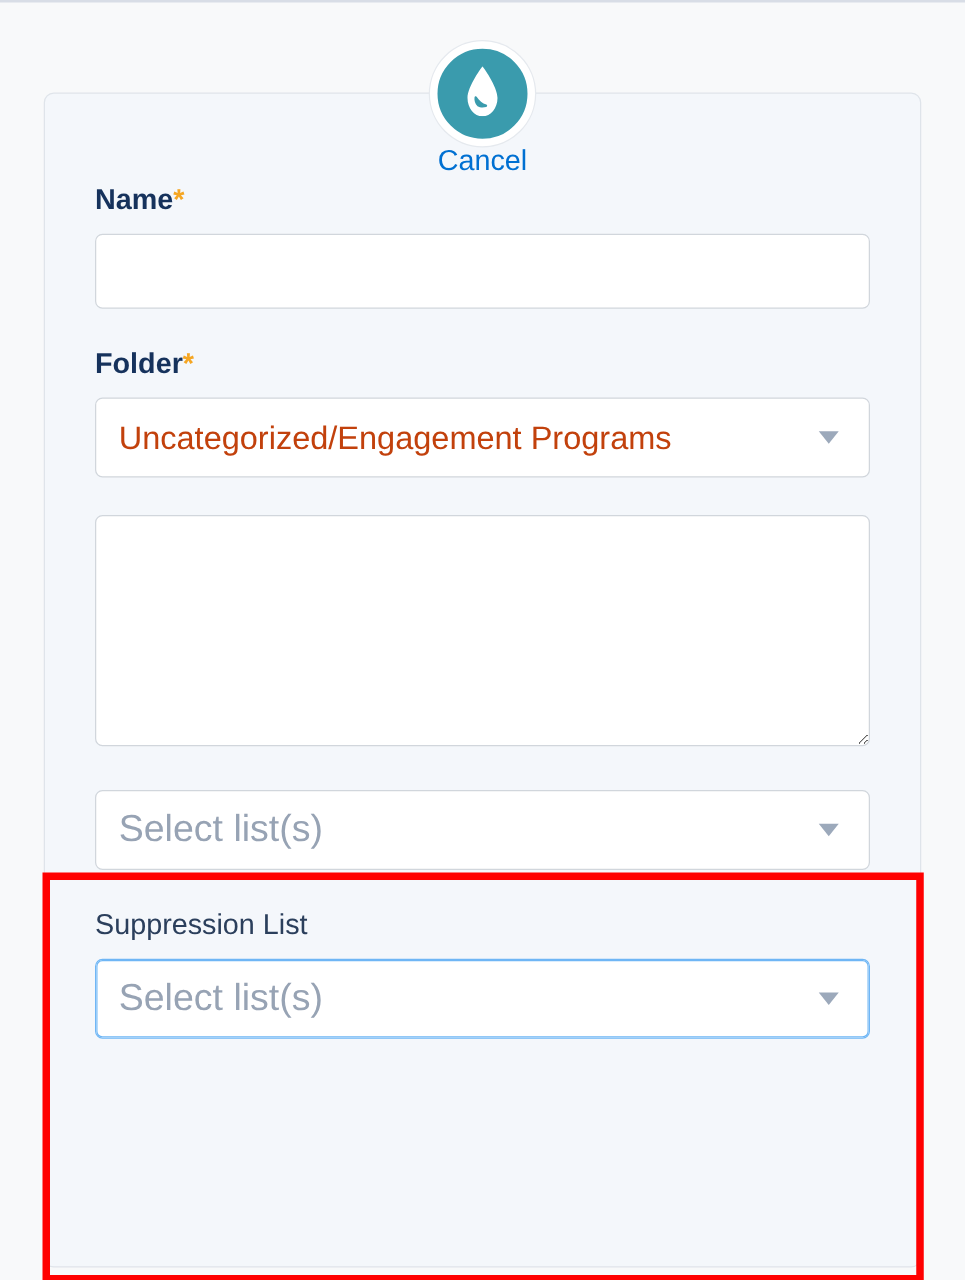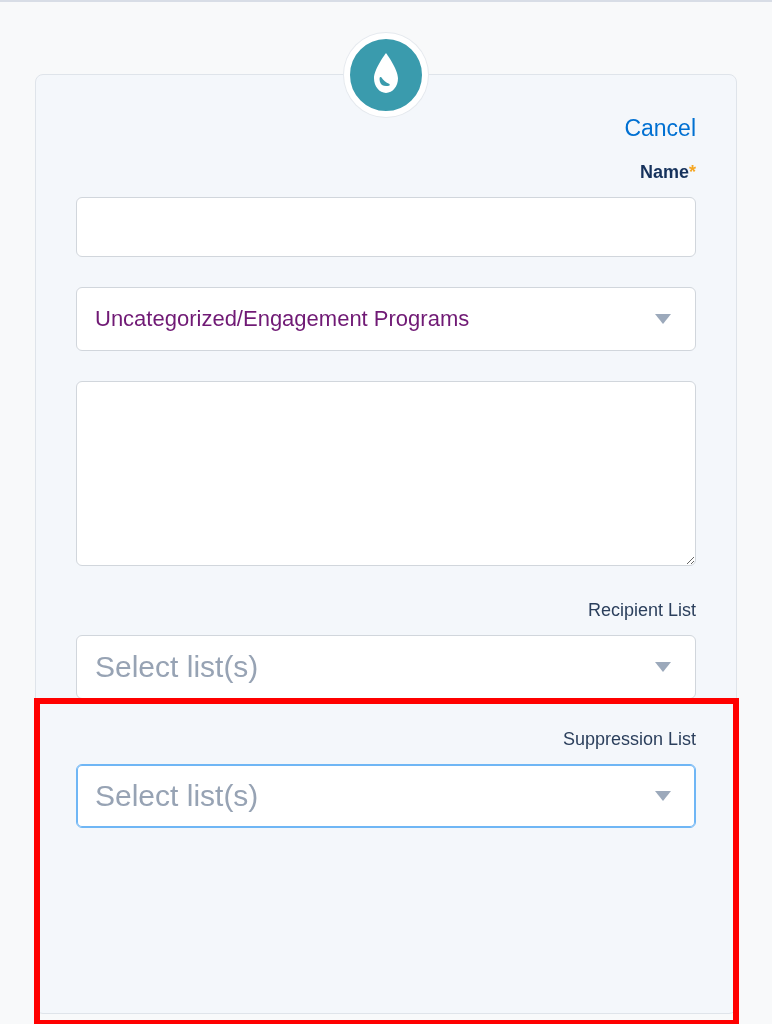--- a/index.html
+++ b/index.html
@@ -37,38 +37,37 @@
     background: #3a9bad;
     border: 6px solid #ffffff;
     display: flex;
     align-items: center;
     justify-content: center;
     box-shadow: 0 0 0 1px #e5e9ee;
   }
   .icon-circle svg { width: 32px; height: 40px; fill: #ffffff; }
   .cancel-row {
     display: flex;
-    justify-content: flex-end;
-    margin-bottom: 20px;
+    justify-content: center;
+    margin-bottom: 4px;
   }
   .cancel-link {
     color: #0070d2;
     font-size: 23px;
     font-weight: 400;
     cursor: pointer;
     text-decoration: none;
   }
   .form-group { margin-bottom: 30px; }
   .form-label {
     display: block;
-    font-size: 18px;
+    font-size: 23px;
     font-weight: 700;
     color: #16325c;
     margin-bottom: 14px;
-    text-align: right;
   }
   .form-label.light { font-weight: 400; color: #2b3f5c; }
   .req { color: #f5a623; font-weight: 700; }
   .text-input, .select-box, .textarea {
     width: 100%;
     border: 1px solid #d1d6dc;
     border-radius: 6px;
     background: #ffffff;
     font-size: 22px;
     color: #4a5a72;
@@ -76,21 +75,21 @@
     font-family: inherit;
   }
   .text-input { height: 60px; line-height: 60px; }
   .select-box {
     height: 64px;
     display: flex;
     align-items: center;
     justify-content: space-between;
     cursor: pointer;
   }
-  .select-box .sel-text { color: #701a75; font-size: 22px; }
+  .select-box .sel-text { color: #c2410c; font-size: 26px; }
   .select-box .sel-placeholder { color: #97a3b4; font-size: 30px; }
   .select-box.focused {
     border: 1px solid #6fb6f5;
     box-shadow: 0 0 0 1px #6fb6f5 inset;
   }
   .caret {
     width: 0; height: 0;
     border-left: 8px solid transparent;
     border-right: 8px solid transparent;
     border-top: 10px solid #9ca9bb;
@@ -129,32 +128,34 @@
     </div>
 
     <div class="form-group">
       <label class="form-label">
         <span>Name</span><span class="req">*</span>
       </label>
       <input type="text" class="text-input" value="" style="">
     </div>
 
     <div class="form-group">
+      <label class="form-label">
+        <span>Folder</span><span class="req">*</span>
+      </label>
       <div class="select-box">
         <span class="sel-text">Uncategorized/Engagement Programs</span>
         <span class="caret"></span>
       </div>
     </div>
 
     <div class="form-group">
       <textarea class="textarea" style=""></textarea>
     </div>
 
     <div class="form-group">
-      <label class="form-label light">Recipient List</label>
       <div class="select-box">
         <span class="sel-placeholder">Select list(s)</span>
         <span class="caret"></span>
       </div>
     </div>
 
     <div class="form-group" style="margin-bottom:17px">
       <label class="form-label light">Suppression List</label>
       <div class="select-box focused">
         <span class="sel-placeholder">Select list(s)</span>

